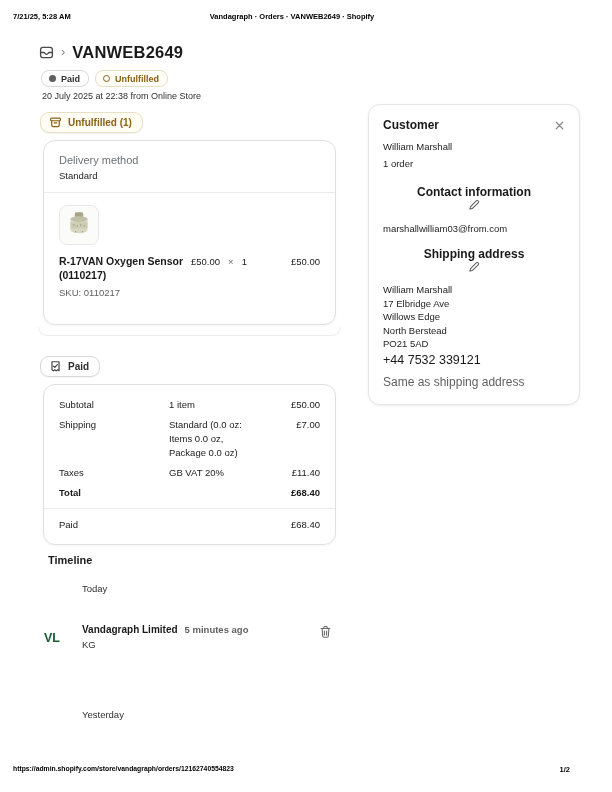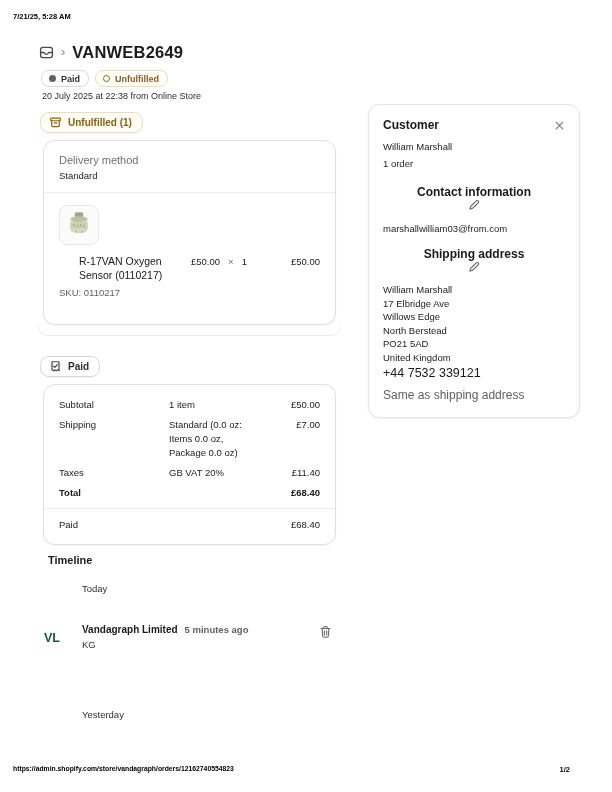--- a/index.html
+++ b/index.html
@@ -48,21 +48,21 @@
         box-shadow:0 1px 2px rgba(0,0,0,.04);}
   .card-sec{padding:13px 15px 11px 15px;}
   .lbl-gray{font-size:11px;color:#6d7175;}
   .val{font-size:9.5px;color:#1f1f1f;margin-top:4px;}
   .divider{border-top:1px solid #ebebeb;}
 
   .prod-sec{padding:12px 15px 26px 15px;}
   .prod-img{width:40px;height:40px;border:1px solid #e8e8e8;border-radius:8px;background:#fbfbfa;
             display:flex;align-items:center;justify-content:center;margin-bottom:10px;}
   .prod-row{display:grid;grid-template-columns:128px 1fr 60px;column-gap:4px;align-items:start;}
-  .prod-title{font-size:10.5px;font-weight:400;line-height:13.5px;color:var(--text-primary);margin-left:20px;}
+  .prod-title{font-size:10.5px;font-weight:700;line-height:13.5px;color:var(--text-primary);}
   .prod-sku{font-size:9.5px;color:var(--text-secondary);margin-top:5px;}
   .prod-qty{display:inline-flex;gap:8px;font-size:9.5px;padding-top:1px;}
   .prod-qty .x{color:#6b6b6b;}
   .prod-total{font-size:9.5px;text-align:right;padding-top:1px;}
 
   .card-stack-edge{height:9px;margin:2px 0 0 0;border:1px solid #ececec;border-top:none;
                    border-radius:0 0 11px 11px;background:#fff;}
 
   .totals-card{padding:13px 15px 12px 15px;}
   .trow{display:grid;grid-template-columns:104px 1fr 56px;column-gap:6px;font-size:9.5px;
@@ -97,20 +97,21 @@
   .cc-addr{margin-top:10px;font-size:9.5px;line-height:13.5px;color:#232323;}
   .cc-phone{margin-top:2px;font-size:12.5px;color:var(--text-primary);}
   .cc-muted{margin-top:8px;font-size:12px;color:var(--text-secondary);}
 </style>
 </head>
 <body>
 
 <div class="page">
 
   <div class="ph-left">7/21/25, 5:28 AM</div>
+  <div class="ph-center">Vandagraph · Orders · VANWEB2649 · Shopify</div>
 
   <div class="title-row">
     <span class="orders-ic">
       <svg width="15" height="15" viewBox="0 0 16 16" fill="none" stroke="currentColor" stroke-width="1.4" stroke-linecap="round" stroke-linejoin="round">
         <rect x="1.7" y="2.6" width="12.6" height="10.8" rx="2.4"></rect>
         <path d="M1.7 8h3.4c.4 0 .7.2.9.5l.3.5c.3.5 1 .9 1.7.9s1.4-.4 1.7-.9l.3-.5c.2-.3.5-.5.9-.5h3.4"></path>
       </svg>
     </span>
     <span class="chev">›</span>
     <h1 class="order-num">VANWEB2649</h1>
@@ -270,21 +271,20 @@
           <path d="M9.6 2.2a1.6 1.6 0 0 1 2.3 2.3L5.2 11l-3 .8.8-3z"></path>
         </svg>
       </span>
     </div>
     <div class="cc-addr">
       <div>William Marshall</div>
       <div>17 Elbridge Ave</div>
       <div>Willows Edge</div>
       <div>North Berstead</div>
       <div>PO21 5AD</div>
-      <div>United Kingdom</div>
     </div>
     <div class="cc-phone">+44 7532 339121</div>
 
     <div class="cc-muted">Same as shipping address</div>
   </div>
 
   <div class="pf-left">https://admin.shopify.com/store/vandagraph/orders/12162740554823</div>
   <div class="pf-right">1/2</div>
 
 </div>

